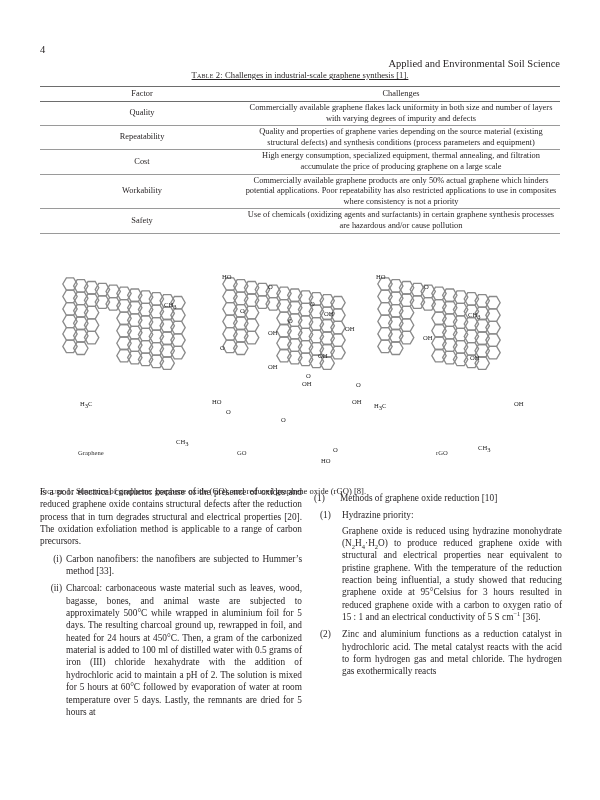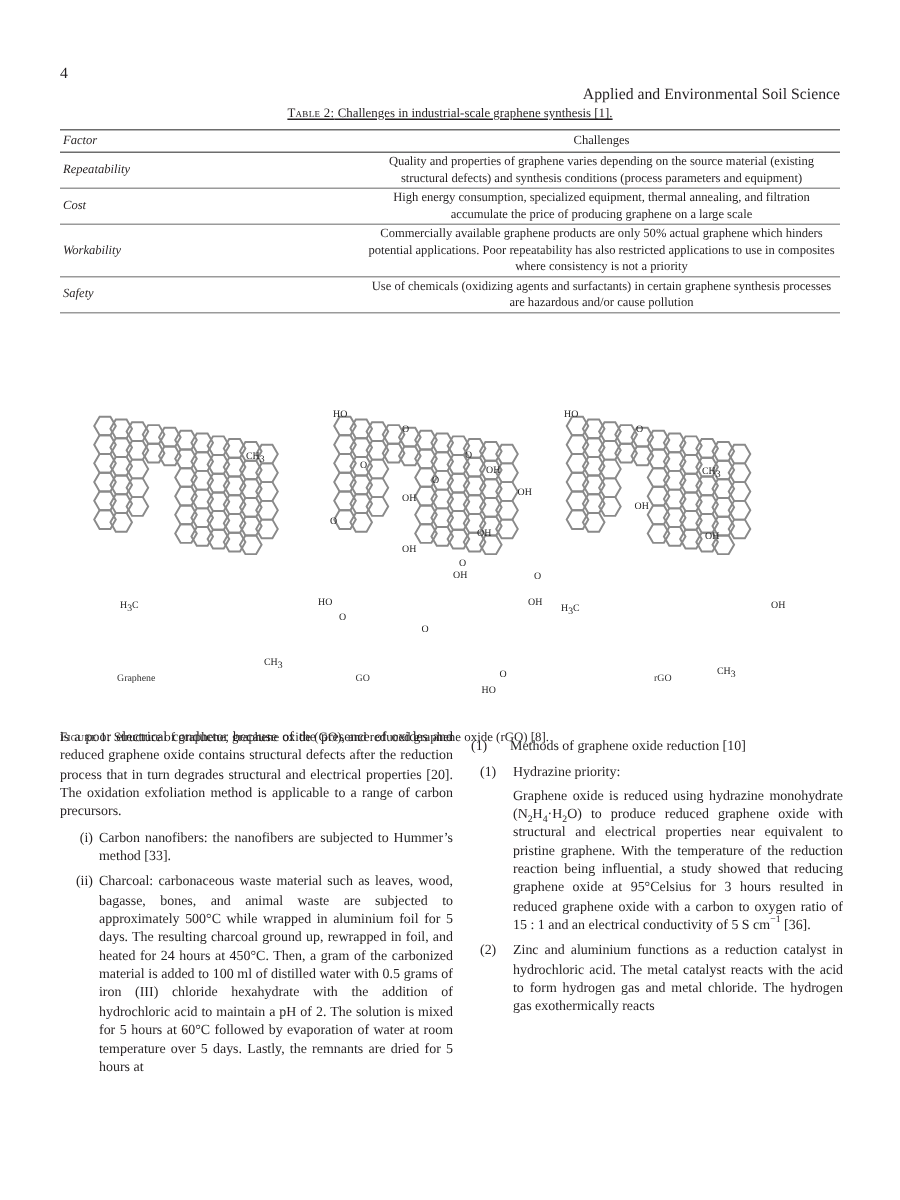--- a/index.html
+++ b/index.html
@@ -8,21 +8,21 @@
   .running-head { position:absolute; top:44px; left:40px; right:40px; height:14px; font-size:10.5px; }
   .running-head .pg { position:absolute; left:0; top:0; }
   .running-head .jn { position:absolute; right:0; top:0;margin-top:14px; }
 
   .tbl-caption { position:absolute; top:70px; left:40px; right:40px; text-align:center; font-size:8.6px;text-decoration:underline; }
   .sc { font-variant: small-caps; letter-spacing:0.2px; }
   table.chal { position:absolute; top:86px; left:40px; width:520px; border-collapse:collapse; font-size:8.4px; line-height:10.6px; }
   table.chal th, table.chal td { padding:1px 0 1px 0; vertical-align:middle; font-weight:normal; }
   table.chal thead th { border-top:1px solid #6d6d6d; border-bottom:1px solid #6d6d6d; height:12px; }
   table.chal tbody tr { border-bottom:1px solid #9a9a9a; }
-  table.chal td.factor, table.chal th.factor { text-align:left; width:200px; padding-left:2px;font-style:italic; }
+  table.chal td.factor, table.chal th.factor { text-align:center; width:200px; padding-left:2px; }
   table.chal td.ch, table.chal th.ch { text-align:center; padding:1px 2px; }
 
   .figure { position:absolute; top:262px; left:40px; width:520px; height:205px; }
   .figure svg { position:absolute; left:0; top:0; }
   .mol-label { position:absolute; font-size:6.6px; color:#333; }
   .grp { position:absolute; font-size:6.6px; color:#222; background:transparent; white-space:nowrap; }
   .fig-caption { position:absolute; top:486px; left:40px; right:40px; text-align:left; font-size:8.6px; }
 
   .col { position:absolute; top:486px; width:262px; font-size:9.3px; line-height:12.35px; text-align:justify; }
   .col.left { left:40px; }
@@ -50,20 +50,24 @@
 </div>
 
 <table class="chal">
   <thead>
     <tr>
       <th class="factor">Factor</th>
       <th class="ch">Challenges</th>
     </tr>
   </thead>
   <tbody>
+    <tr>
+      <td class="factor">Quality</td>
+      <td class="ch">Commercially available graphene flakes lack uniformity in both size and number of layers with varying degrees of impurity and defects</td>
+    </tr>
     <tr>
       <td class="factor">Repeatability</td>
       <td class="ch">Quality and properties of graphene varies depending on the source material (existing structural defects) and synthesis conditions (process parameters and equipment)</td>
     </tr>
     <tr>
       <td class="factor">Cost</td>
       <td class="ch">High energy consumption, specialized equipment, thermal annealing, and filtration accumulate the price of producing graphene on a large scale</td>
     </tr>
     <tr>
       <td class="factor">Workability</td>

